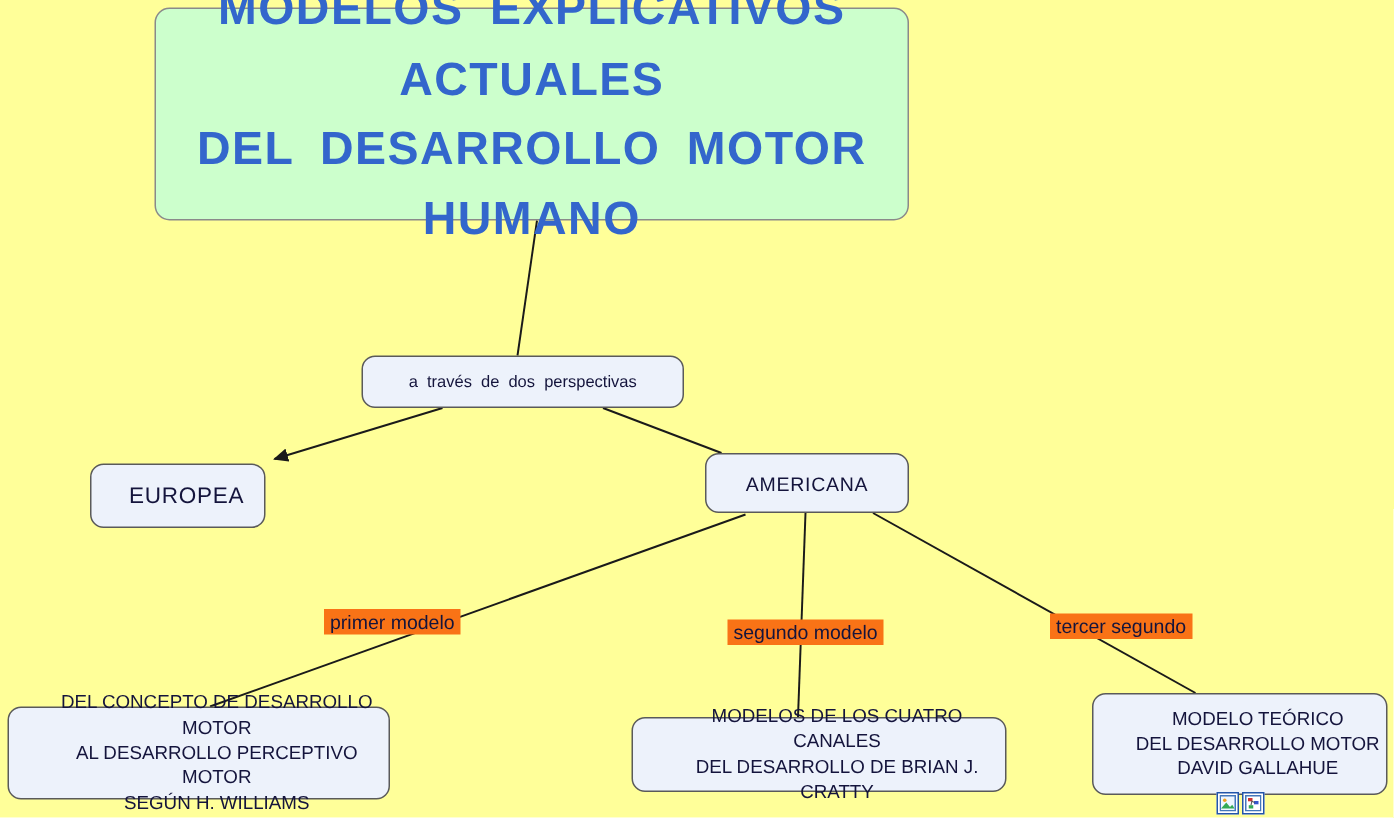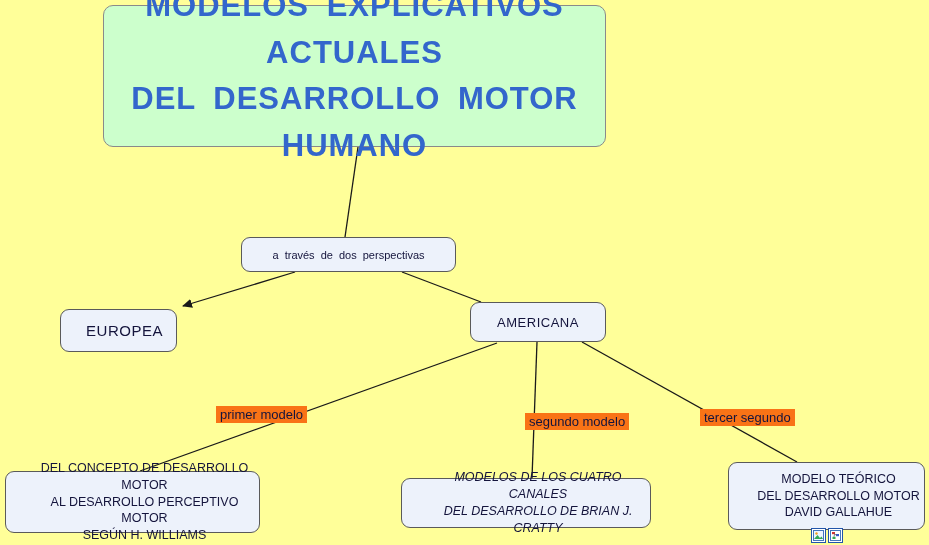--- a/index.html
+++ b/index.html
@@ -70,34 +70,34 @@
     letter-spacing: 0.5px;
   }
 
   .node-small {
     font-size: 12.5px;
     line-height: 1.35;
     padding-left: 24px;
   }
 
   .node-williams { left: 5px;   top: 471px; width: 255px; height: 62px; }
-  .node-cratty   { left: 401px; top: 478px; width: 250px; height: 50px; font-style: italic; }
+  .node-cratty   { left: 421px; top: 478px; width: 250px; height: 50px; }
   .node-gallahue { left: 728px; top: 462px; width: 197px; height: 68px; }
 
   .link-label {
     position: absolute;
     background: #f97316;
     color: #14143c;
     font-size: 13px;
     padding: 1px 4px;
     white-space: nowrap;
     cursor: default;
   }
   .label-primer  { left: 216px; top: 406px; }
-  .label-segundo { left: 485px; top: 413px; margin-left: 40px; }
+  .label-segundo { left: 485px; top: 413px; }
   .label-tercer  { left: 700px; top: 409px; }
 
   .corner-icons {
     position: absolute;
     right: 86px;
     bottom: 2px;
     display: flex;
     gap: 2px;
   }
   .mini-icon {

